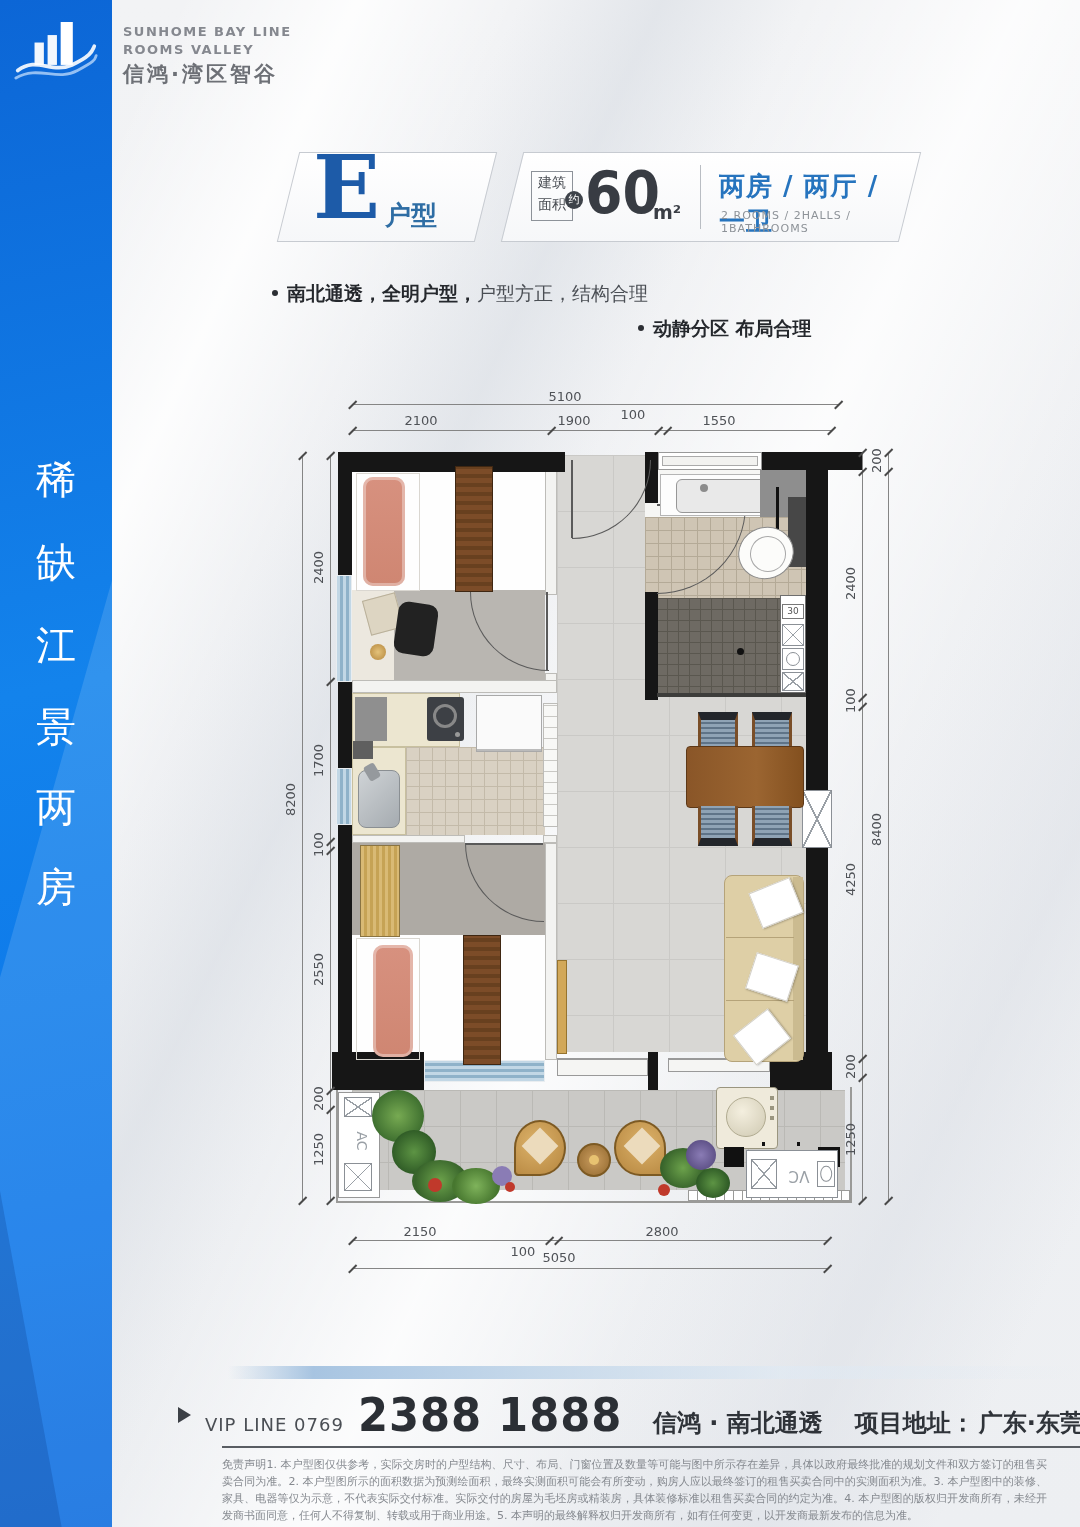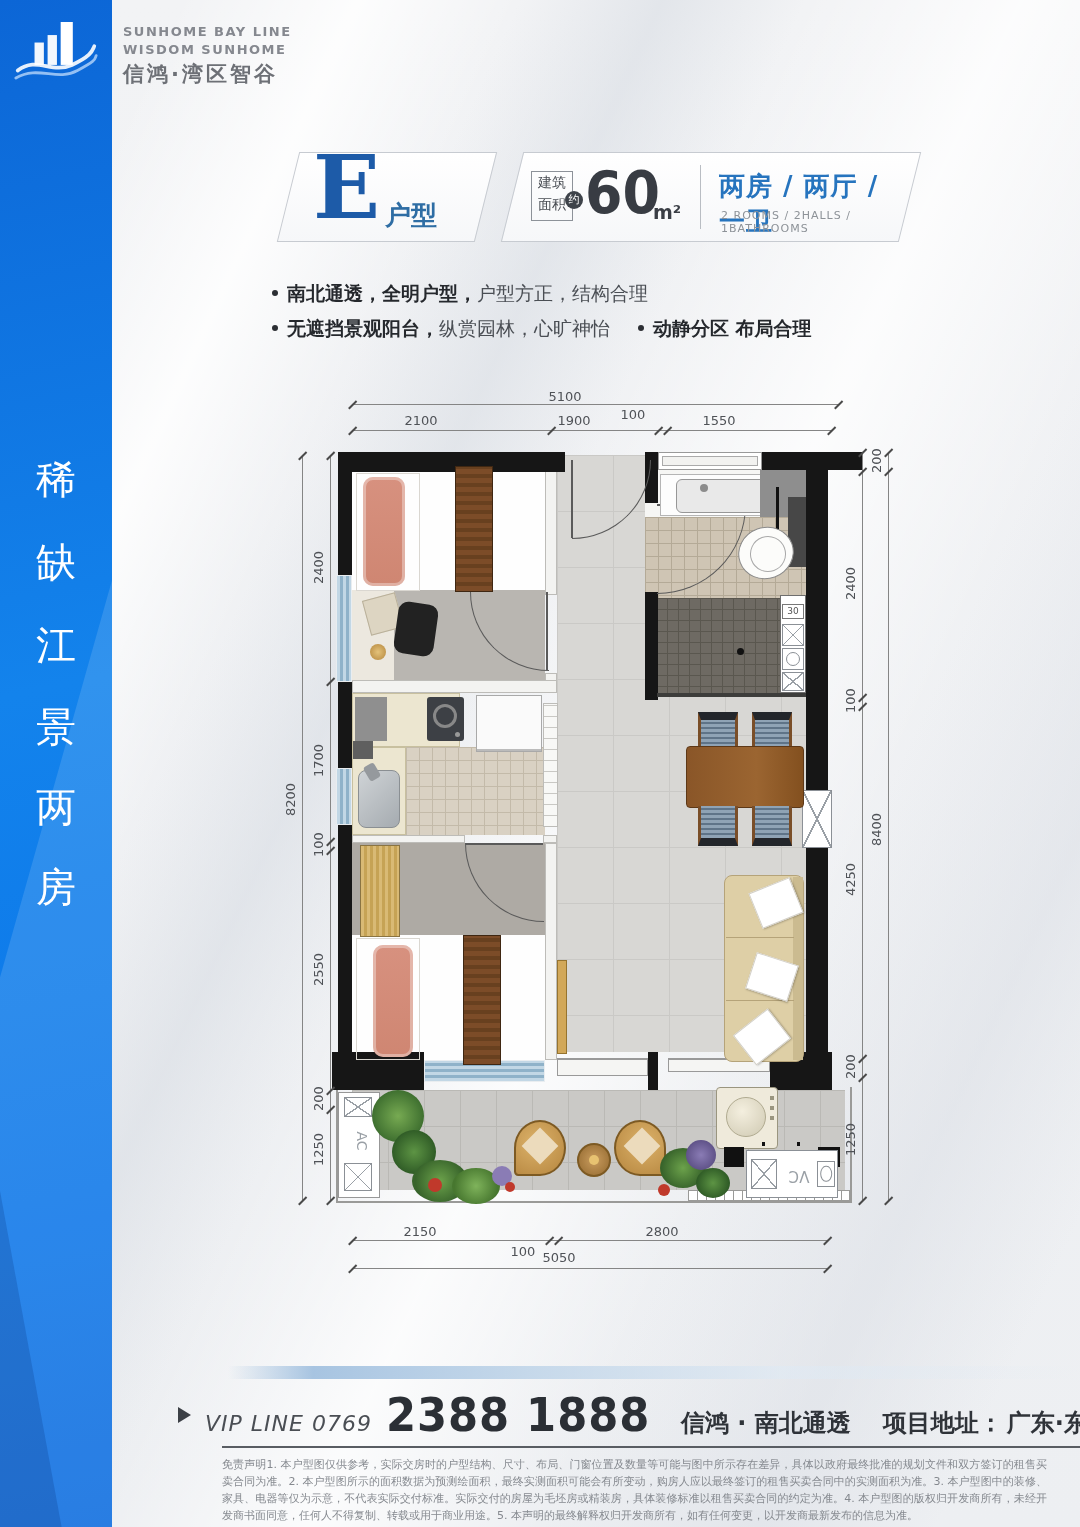--- a/index.html
+++ b/index.html
@@ -83,21 +83,21 @@
   .caption{position:absolute;left:352px;top:1286px;width:480px;text-align:center;
     font-size:17px;color:#4a4e54;letter-spacing:6px;}
   
   .pl{position:absolute;border-radius:50%;}
   
   .gradbar{position:absolute;left:228px;top:1366px;width:852px;height:13px;
     background:linear-gradient(90deg,rgba(140,180,220,0),rgba(147,183,219,.8) 10%,rgba(189,211,232,.85) 35%,rgba(222,234,245,.55) 65%,rgba(245,248,251,0));}
   .viprow{position:absolute;left:178px;top:1388px;display:flex;align-items:baseline;gap:14px;white-space:nowrap;}
   .viptri{width:0;height:0;border-left:13px solid #3c4046;border-top:8px solid transparent;
     border-bottom:8px solid transparent;align-self:center;}
-  .viplab{font-size:22px;color:#4a4e54;letter-spacing:1px;font-style:italic;}
+  .viplab{font-size:18px;color:#4a4e54;letter-spacing:1px;}
   .phone{font-size:46px;font-weight:800;color:#2b2f35;transform:scaleX(.94);transform-origin:left;letter-spacing:1px;}
   .fbrand{font-size:24px;font-weight:bold;color:#2f3339;}
   .faddr{font-size:24px;font-weight:bold;color:#2f3339;}
   .fdivider{position:absolute;left:222px;top:1446px;width:858px;height:2px;background:#595d63;}
   .disclaimer{position:absolute;left:222px;top:1456px;width:825px;font-size:11px;line-height:1.55;
     color:#85898f;text-align:justify;}
 </style>
 </head>
 <body>
 
@@ -115,21 +115,21 @@
     </svg>
     <span class="vchar" style="top:452px">稀</span>
     <span class="vchar" style="top:535px">缺</span>
     <span class="vchar" style="top:618px">江</span>
     <span class="vchar" style="top:700px">景</span>
     <span class="vchar" style="top:780px">两</span>
     <span class="vchar" style="top:860px">房</span>
   </div>
 
   <div class="brand-en" style="top:24px">SUNHOME BAY LINE</div>
-  <div class="brand-en" style="top:42px">WISDOM SUNHOME</div>
+  <div class="brand-en" style="top:42px">ROOMS VALLEY</div>
   <div class="brand-cn" style="top:60px">信鸿·湾区智谷</div>
 
   <div class="pgram" style="left:288px;top:152px;width:196px;height:88px">
     <div class="inner">
       <span class="eletter">E</span>
       <span class="etype">户型</span>
     </div>
   </div>
   <div class="pgram" style="left:512px;top:152px;width:396px;height:88px">
     <div class="inner">
@@ -141,23 +141,20 @@
       <div class="bigarea">60</div>
       <div class="areaunit">m²</div>
       <div class="tdiv"></div>
       <div class="roomscn">两房 / 两厅 / 一卫</div>
       <div class="roomsen">2 ROOMS / 2HALLS / 1BATHROOMS</div>
     </div>
   </div>
 
   <div class="feat" style="left:272px;top:281px">
     <span class="dot"></span><b>南北通透，全明户型，</b><span>户型方正，结构合理</span>
-  </div>
-  <div class="feat" style="left:272px;top:316px">
-    <span class="dot"></span><b>无遮挡景观阳台，</b><span>纵赏园林，心旷神怡</span>
   </div>
   <div class="feat" style="left:638px;top:316px">
     <span class="dot"></span><b>动静分区 布局合理</b><span></span>
   </div>
 
   <div class="abs tileA" style="left:557px;top:455px;width:249px;height:597px"></div>
   <div class="abs" style="left:352px;top:472px;width:193px;height:208px;background:#fefefe"></div>
   <div class="abs" style="left:352px;top:590px;width:42px;height:90px;background:#ece8df"></div>
   <div class="abs" style="left:394px;top:590px;width:151px;height:90px;background:#b9b6b1"></div>
   <div class="abs" style="left:645px;top:470px;width:161px;height:47px;background:#f6f6f4"></div>

